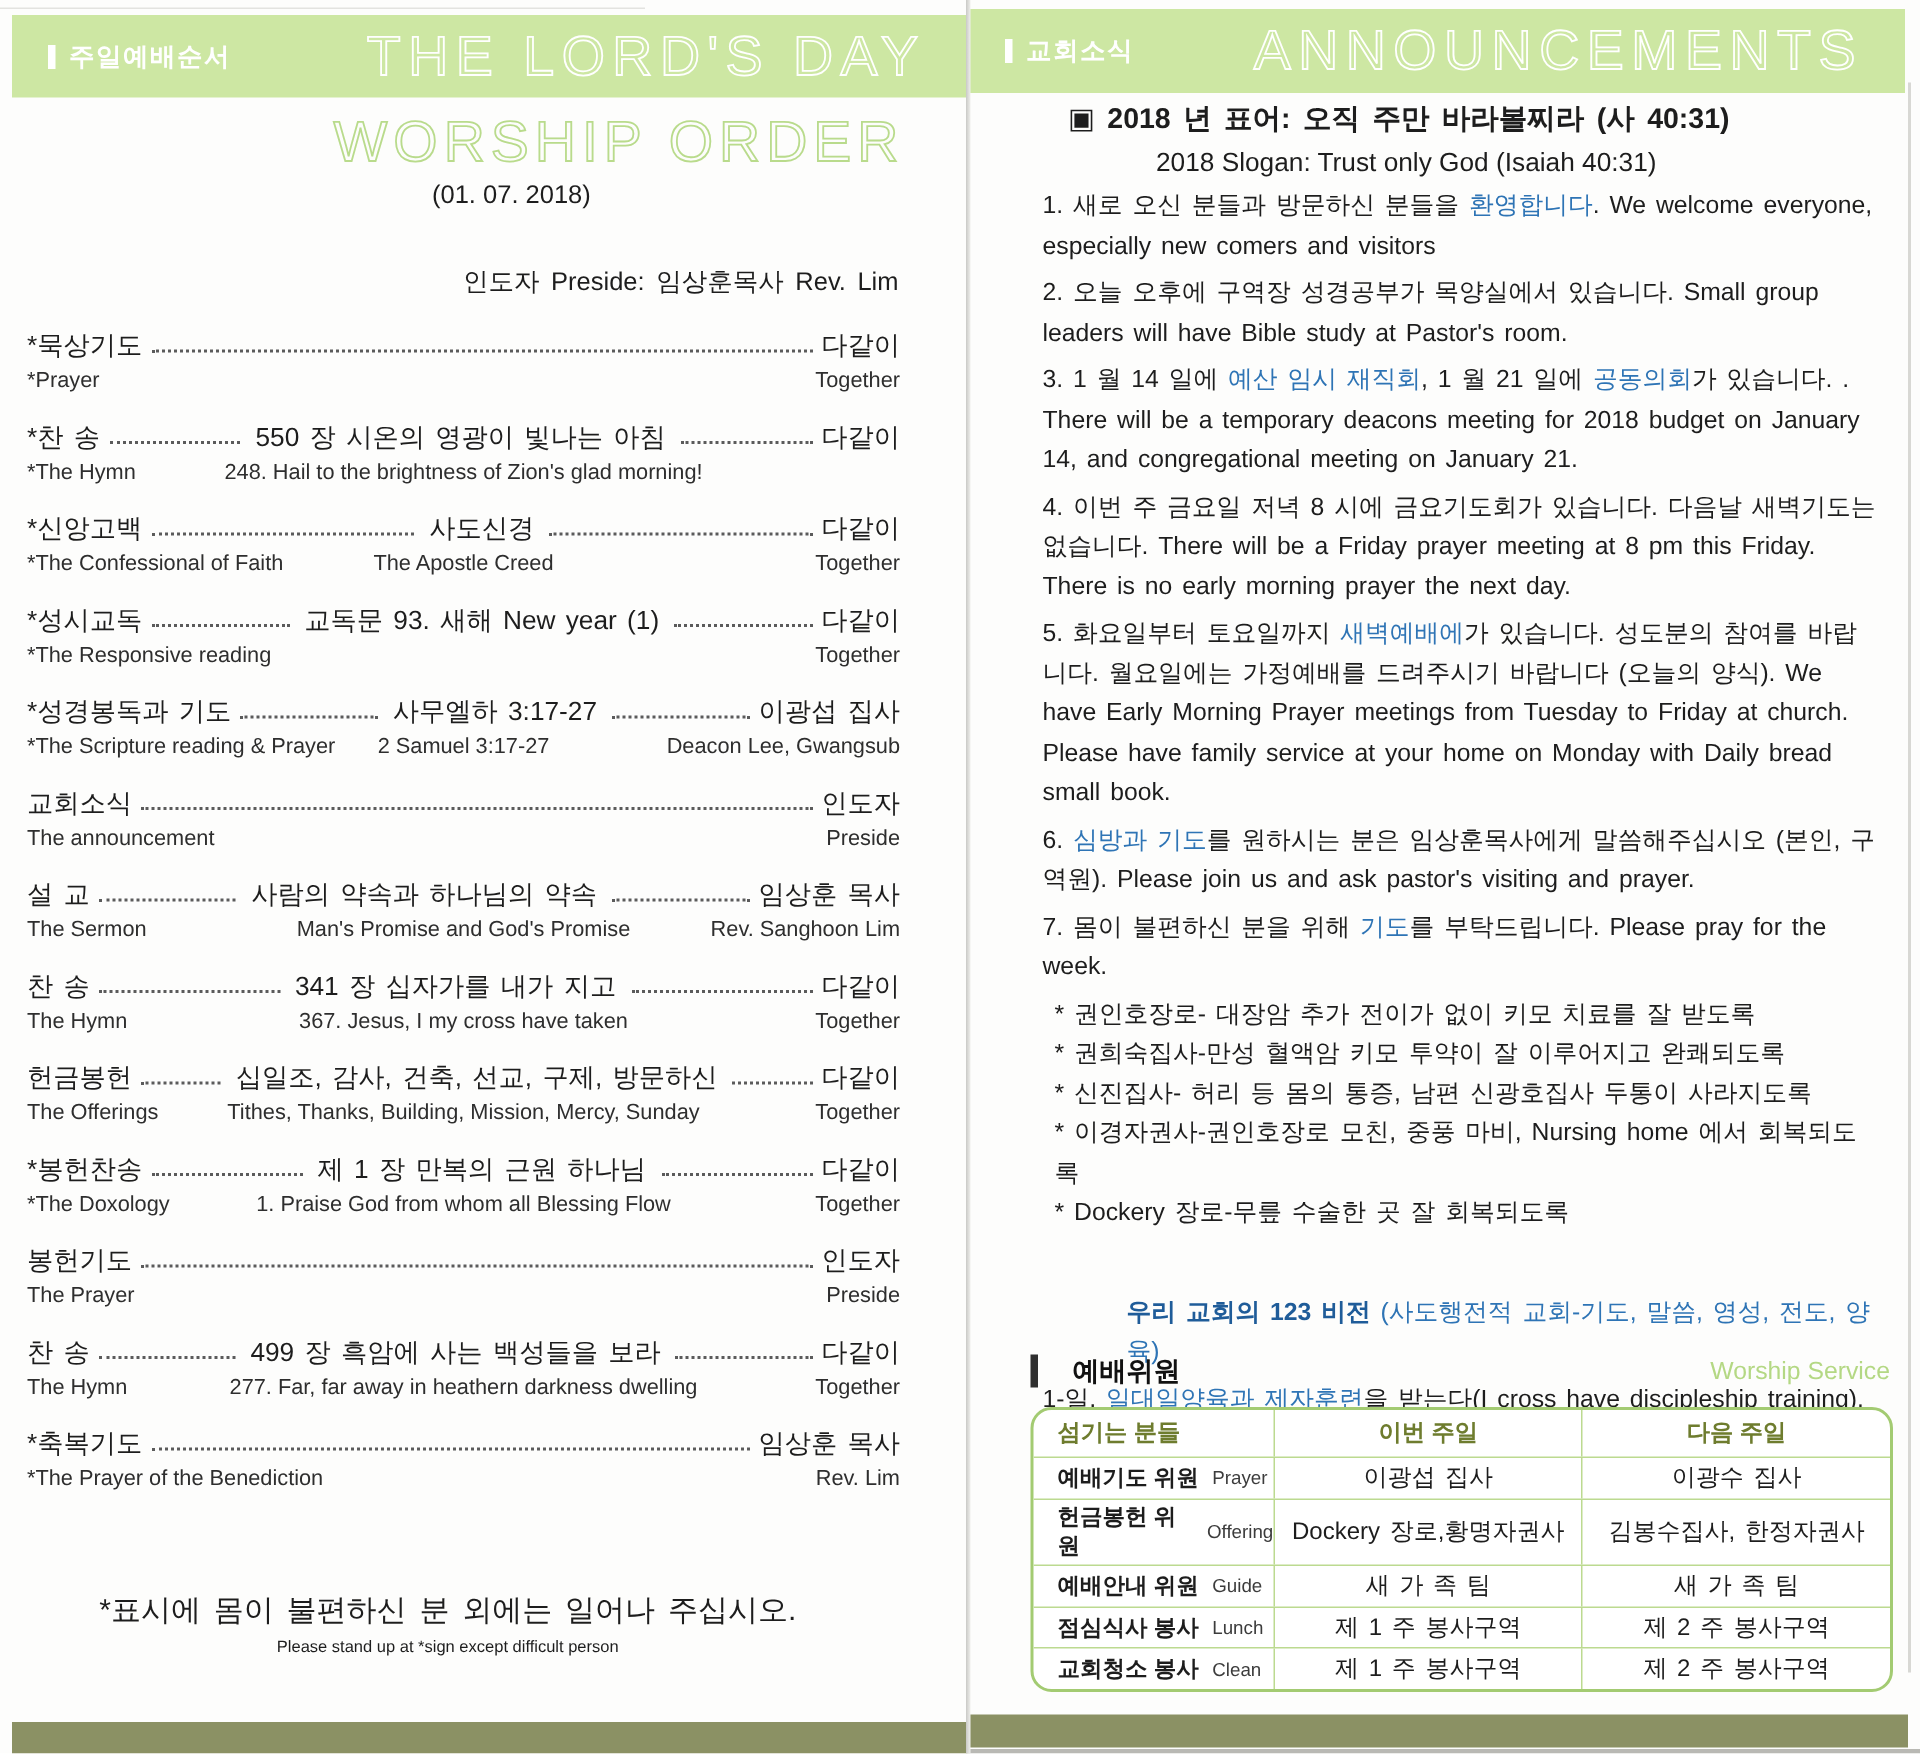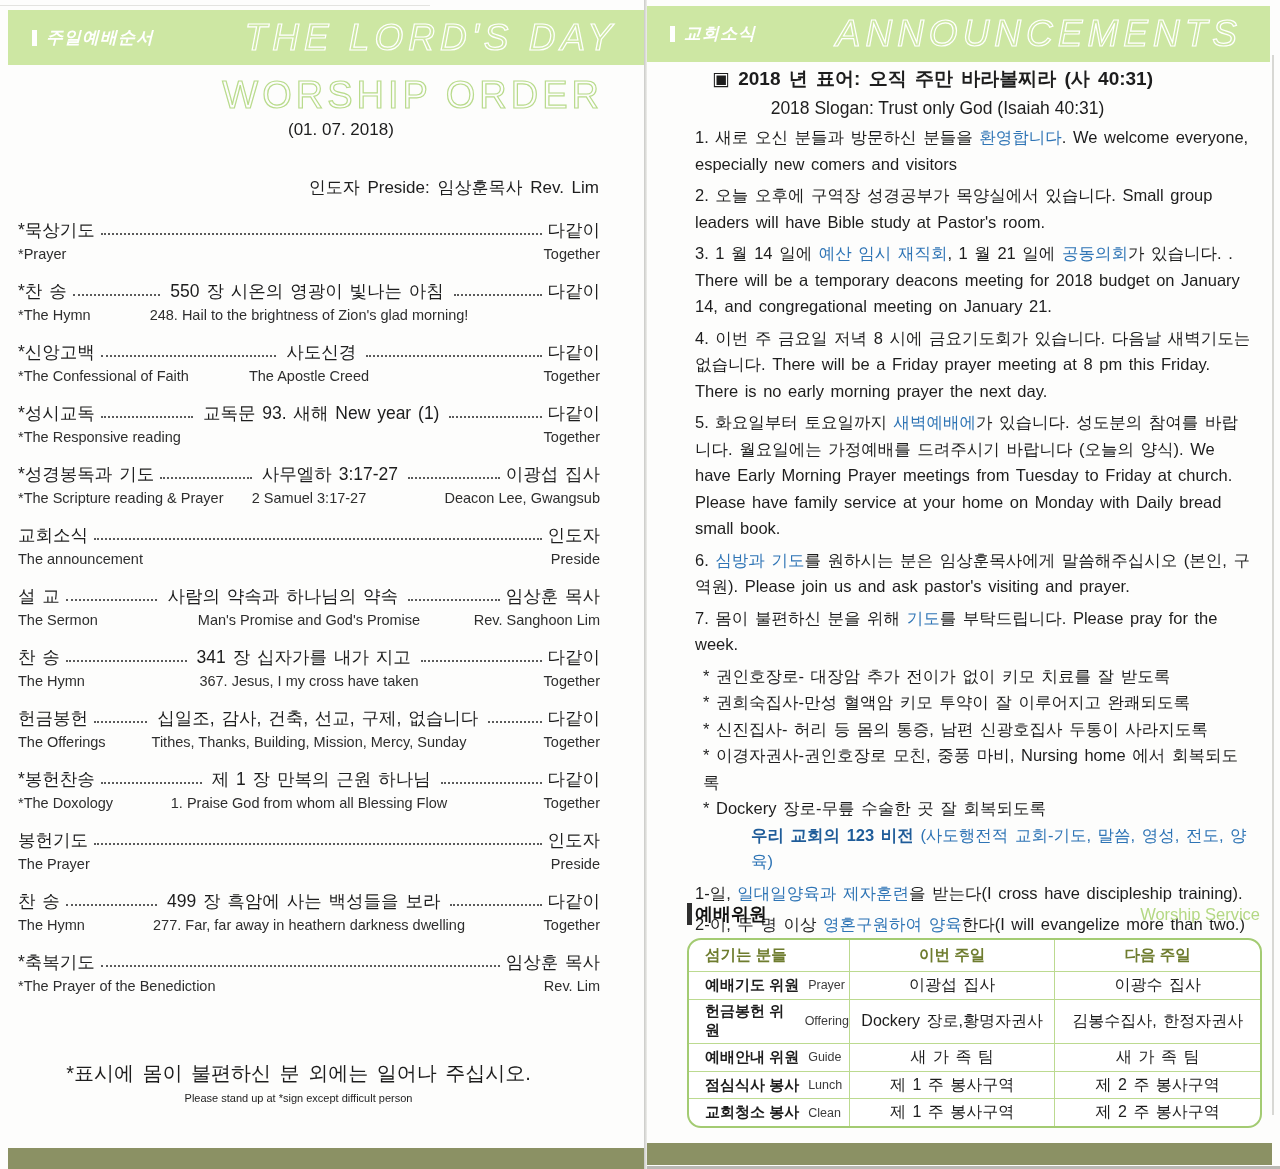--- a/index.html
+++ b/index.html
@@ -10,21 +10,21 @@
   
   .page { position:absolute; top:0; height:1169px; }
   .page-left  { left:0;   width:645px; }
   .page-right { left:645px; width:635px; }
   .fold { position:absolute; left:644px; top:0; width:3px; height:1169px;
           background:linear-gradient(to right,#c9c9c6,#efefec); z-index:5; }
   .edge-right { position:absolute; left:1272px; top:55px; width:2px; height:1060px; background:#d8d8d4; }
   .edge-top-left { position:absolute; left:0; top:5px; width:430px; height:1px; background:#e3e3e0; }
 
   
-  .band { position:absolute; background:#cde7a3;font-style:italic; }
+  .band { position:absolute; background:#cde7a3; }
   .band-left  { left:8px; right:0; top:10px; height:55px; }
   .band-right { left:1px; right:10px; top:6px; height:56px; }
   .band-label { position:absolute; left:24px; top:50%; transform:translateY(-50%);
                 color:#ffffff; font-weight:bold; font-size:17px; letter-spacing:1px;
                 border-left:5px solid #ffffff; padding-left:9px; line-height:16px; }
   .outline-title { position:absolute; right:28px; top:50%; transform:translateY(-50%);
                    font-size:37px; letter-spacing:5px; color:transparent;
                    -webkit-text-stroke:1.2px #ffffff; white-space:nowrap; }
   .outline-sub { position:absolute; right:42px; top:74px; font-size:38px; letter-spacing:4px;
                  color:transparent; -webkit-text-stroke:1.2px #b9db8c; white-space:nowrap; }
@@ -54,29 +54,29 @@
   .olive-right { left:0; right:8px; bottom:4px; height:22px; }
   .olive-right-underline { position:absolute; left:0; right:0; bottom:0; height:3px; background:#b9b9b4; }
 
   
   .slogan-kr { position:absolute; left:0; right:60px; top:66px; text-align:center;
                font-size:19px; font-weight:bold; word-spacing:3px; }
   .slogan-en { position:absolute; left:0; right:70px; top:98px; text-align:center; font-size:17.5px;margin-left:20px; }
   .ann-wrap { position:absolute; left:50px; right:28px; top:124px; font-size:16.5px; line-height:26.5px; }
   .ann-wrap p { margin-bottom:5px; word-spacing:2px; }
   .ann-wrap p.list { margin-bottom:0; padding-left:8px; }
-  .ann-wrap p.vision { padding-left:56px; margin-bottom:5px; }
+  .ann-wrap p.vision { padding-left:56px; margin-bottom:5px;margin-top:40px; }
   .seg-blue { color:#2e74b5; }
   .seg-bold { font-weight:bold; }
   .vision .seg-bold { color:#1f5c99; }
 
   
   .ws-header { position:absolute; left:42px; right:20px; top:903px; height:26px; }
   .ws-title { position:absolute; left:0; top:0; font-size:18px; font-weight:bold; color:#111;
-              border-left:5px solid #2f2f2f; padding-left:3px; line-height:22px; }
+              border-left:5px solid #2f2f2f; padding-left:23px; line-height:22px; }
   .ws-title-en { position:absolute; right:0; top:2px; font-size:16.5px; color:#b4d884; }
   .ws-table { position:absolute; left:42px; right:18px; top:938px; height:190px;
               border:2.5px solid #a3cb72; border-radius:14px; overflow:hidden;
               display:flex; flex-direction:column; background:#fff; }
   .ws-row { display:flex; flex:1 1 auto; border-top:1.5px solid #bcda90; }
   .ws-row.head { border-top:none; flex:0 0 31px; }
   .ws-cell { display:flex; align-items:center; justify-content:center;
              border-left:1.5px solid #bcda90; font-size:16px; }
   .ws-cell:first-child { border-left:none; }
   .c-role { flex:0 0 28%; justify-content:flex-start; padding-left:16px; gap:9px; }
@@ -217,21 +217,21 @@
       <span class="en-label">The Hymn</span>
       <span class="en-center">367. Jesus, I my cross have taken</span>
       <span class="en-right">Together</span>
     </div>
   </div>
 
   <div class="w-item">
     <div class="kr-line">
       <span class="kr-label">헌금봉헌</span>
       <span class="dots"></span>
-      <span class="kr-center">십일조,  감사,  건축,  선교,  구제,  없습니다</span>
+      <span class="kr-center">십일조,  감사,  건축,  선교,  구제,  방문하신</span>
       <span class="dots dots2"></span>
       <span class="kr-right">다같이</span>
     </div>
     <div class="en-line">
       <span class="en-label">The Offerings</span>
       <span class="en-center">Tithes, Thanks, Building, Mission, Mercy, Sunday</span>
       <span class="en-right">Together</span>
     </div>
   </div>
 

